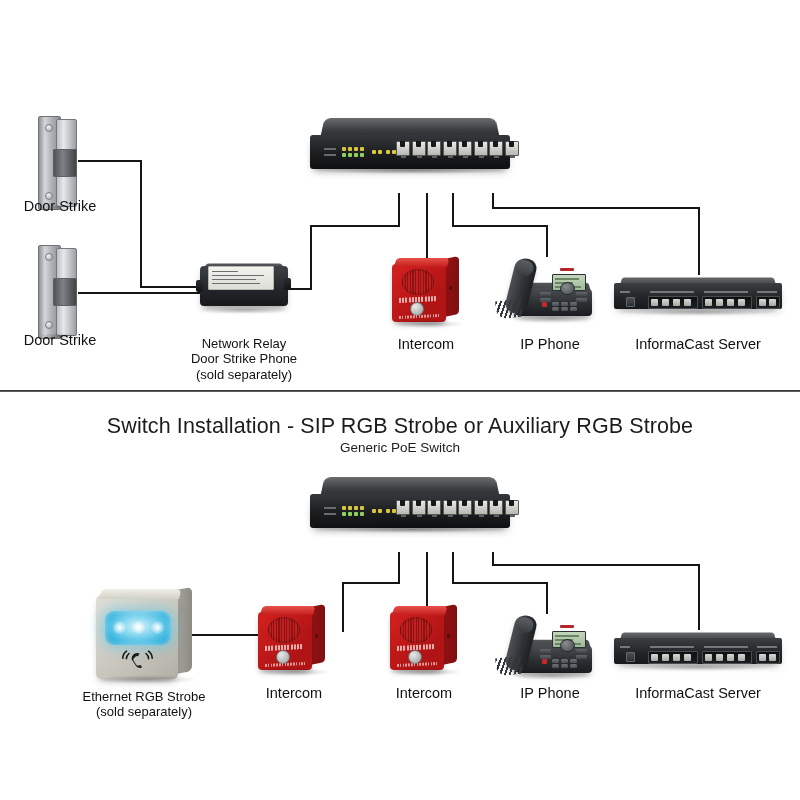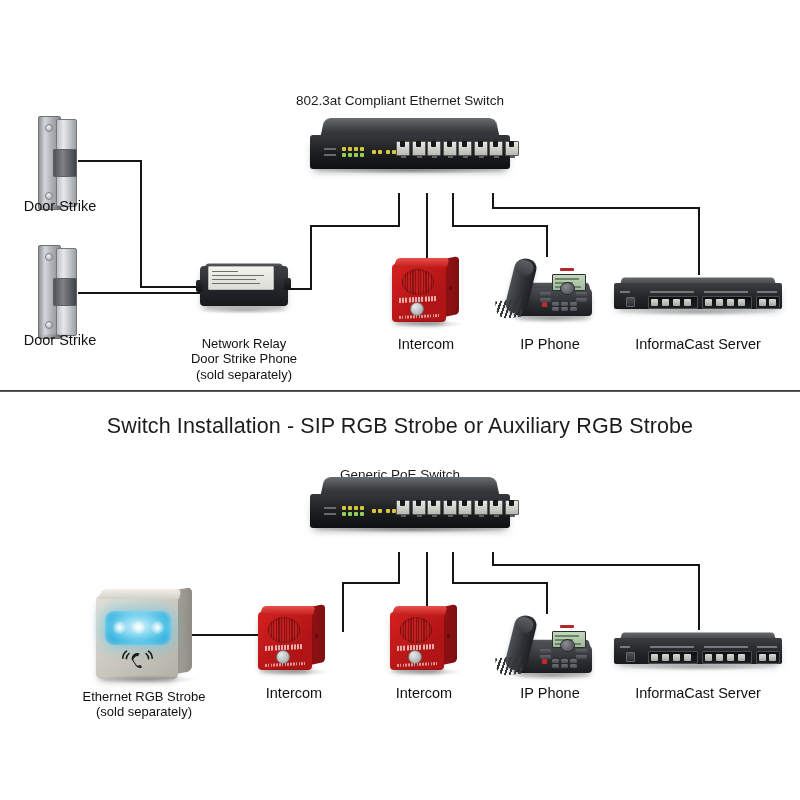--- a/index.html
+++ b/index.html
@@ -174,21 +174,20 @@
   .strobe .sh{position:absolute;left:-2px;top:88px;width:104px;height:9px;
     background:radial-gradient(ellipse at center,rgba(0,0,0,.24),rgba(0,0,0,0) 70%);}
 </style>
 </head>
 <body>
 
 <div id="page">
 
   <div class="panel" style="top:0;height:392px;">
 
-    <div class="sub" style="top:93px;">802.3at Compliant Ethernet Switch</div>
 
     <div class="sw" style="left:310px;top:113px;">
       <div class="top"></div>
       <div class="face">
         <div class="leds">
           <div class="ledtxt" style="top:4px;"></div>
             <div class="ledtxt" style="top:10px;"></div>
           <div class="led" style="left:18px;top:3px;"></div>
             <div class="led" style="left:24px;top:3px;"></div>
           <div class="led" style="left:30px;top:3px;"></div>
@@ -361,21 +360,21 @@
       <div class="sh"></div>
     </div>
     <div class="cap" style="left:608px;top:336px;width:180px;">InformaCast Server</div>
   </div>
 
   <div class="panel-rule" style="top:390px;"></div>
 
   <div class="panel" style="top:392px;height:408px;">
 
     <div class="ttl" style="top:22px;">Switch Installation - SIP RGB Strobe or Auxiliary RGB Strobe</div>
-    <div class="sub" style="top:75px;">Generic PoE Switch</div>
+    <div class="sub" style="top:48px;">Generic PoE Switch</div>
 
     <div class="sw" style="left:310px;top:80px;">
       <div class="top"></div>
       <div class="face">
         <div class="leds">
           <div class="ledtxt" style="top:4px;"></div>
             <div class="ledtxt" style="top:10px;"></div>
           <div class="led" style="left:18px;top:3px;"></div>
             <div class="led" style="left:24px;top:3px;"></div>
           <div class="led" style="left:30px;top:3px;"></div>

